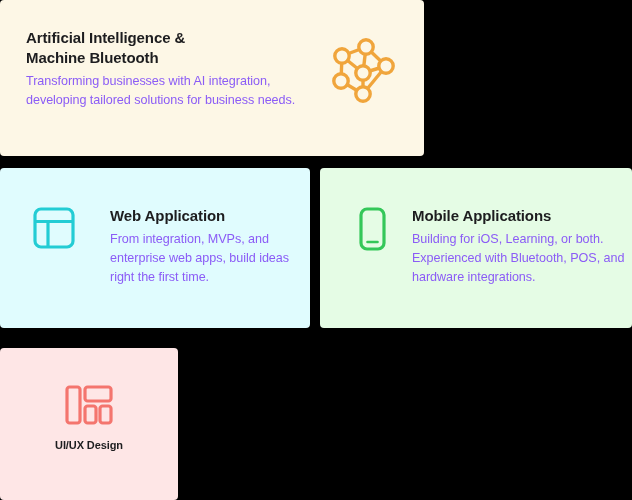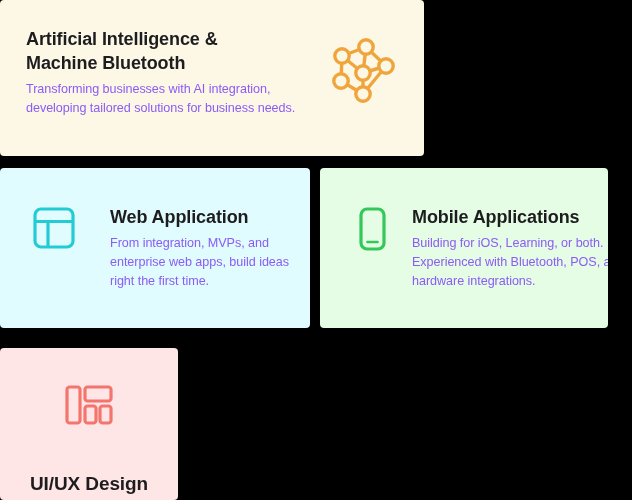--- a/index.html
+++ b/index.html
@@ -13,21 +13,21 @@
     position:relative;
     width:632px; height:500px;
     background:#000000;
   }
   .card {
     position:absolute;
     border-radius:4px;
     overflow:hidden;
   }
   .title {
-    font-size:18px;
+    font-size:15px;
     font-weight:bold;
     color:#1d1d1f;
     letter-spacing:-0.1px;
     line-height:1.32;
   }
   .desc {
     font-size:12.6px;
     color:#8b5cf6;
     line-height:1.52;
     letter-spacing:-0.05px;
@@ -60,38 +60,38 @@
     left:0px; top:168px; width:310px; height:160px;
     background:#e0fcfe;
   }
   #card-web .inner {
     position:absolute; left:32px; top:38px;
     display:flex; gap:34px; width:272px;
   }
 
   
   #card-mobile {
-    left:320px; top:168px; width:288px; height:160px;
+    left:320px; top:168px; width:312px; height:160px;
     background:#e5fce5;
   }
   #card-mobile .inner {
     position:absolute; left:30px; top:38px;
     display:flex; gap:18px; width:280px;
   }
 
   
   #card-uiux {
     left:0px; top:348px; width:178px; height:152px;
     background:#fee6e6;
   }
   #card-uiux .stack {
     position:absolute; left:0; top:36px; width:100%;
     display:flex; flex-direction:column; align-items:center; gap:12px;
   }
-  #card-uiux .title { font-size:19px;margin-top:33px; }
+  #card-uiux .title { font-size:11px; }
 
   
   #card-saas {
     left:193px; top:348px; width:439px; height:152px;
     background:#fdf7e6;
   }
   #card-saas .body { position:absolute; left:28px; top:48px; width:270px; }
   #card-saas .icon-box { position:absolute; right:42px; top:45px; }
 
   svg { display:block; }

